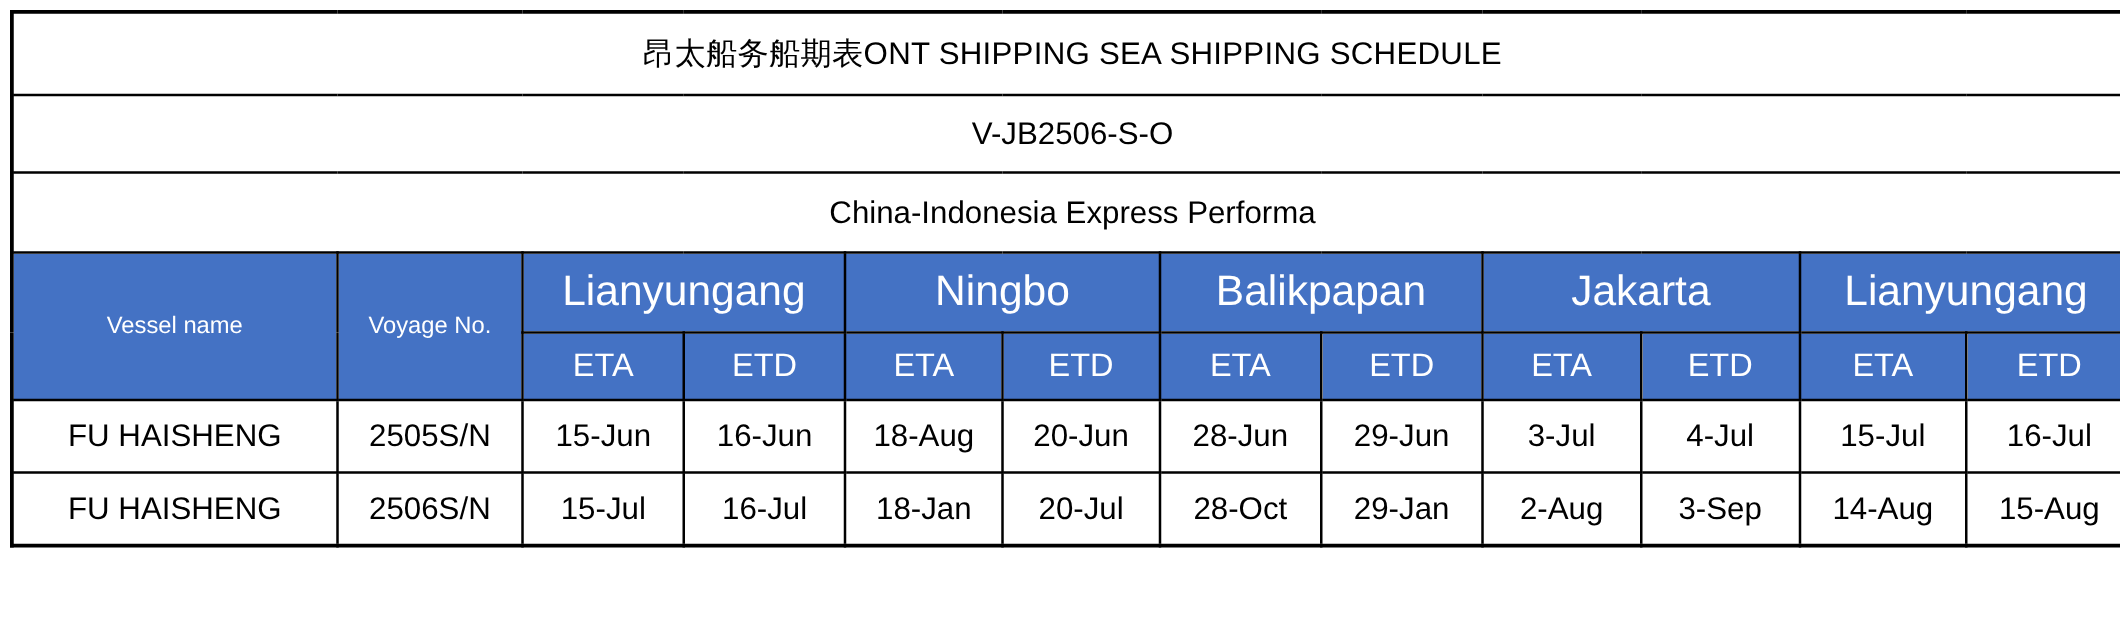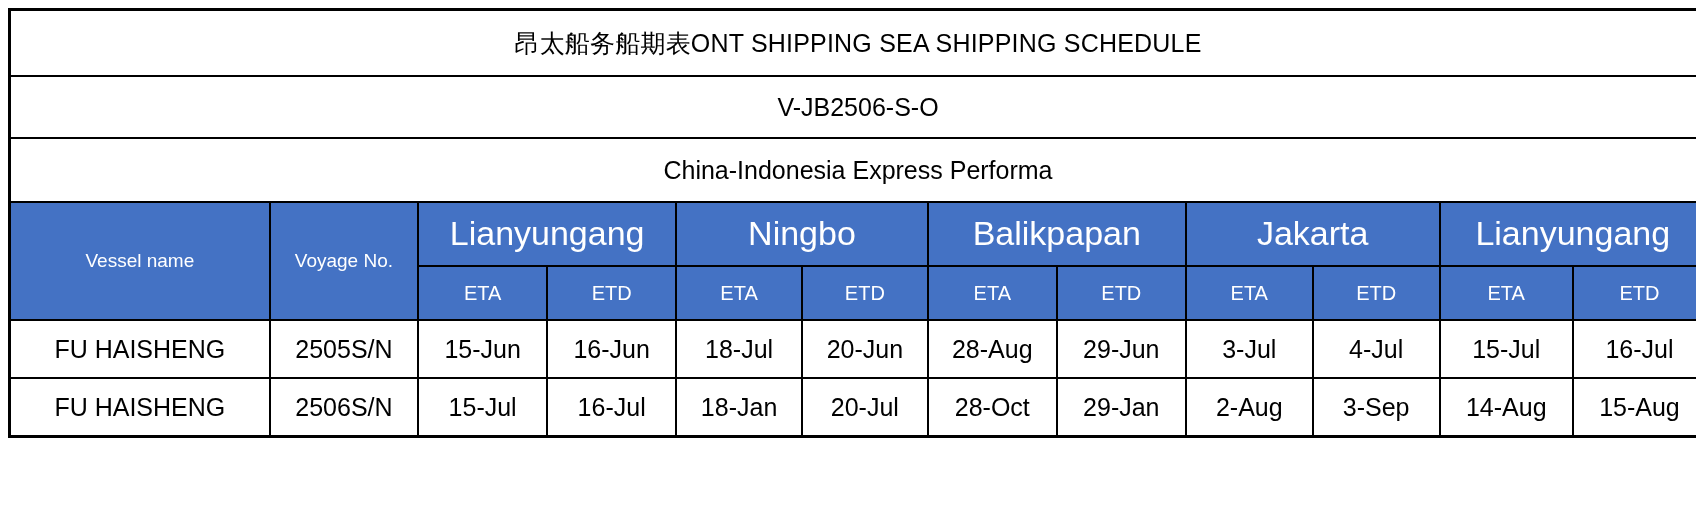--- a/index.html
+++ b/index.html
@@ -66,21 +66,21 @@
     background: #4472C4 !important;
     color: #ffffff !important;
     font-size: 26px;
     font-weight: normal;
   }
   .row-ports td { height: 62px; }
   .row-legs  td { height: 52px; }
 
   .hdr.port      { font-size: 34px; }
   .hdr.stub      { font-size: 19px; }
-  .hdr.leg       { font-size: 20px; }
+  .hdr.leg       { font-size: 26px; }
 
   
   .row-data td {
     height: 56px;
     font-size: 26px;
   }
   .cell-vessel  { font-size: 26px; }
   .cell-voyage  { font-size: 26px; }
   .cell-date    { font-size: 26px; }
 
@@ -144,23 +144,23 @@
         <td class="hdr leg">ETD</td>
         <td class="hdr leg">ETA</td>
         <td class="hdr leg">ETD</td>
       </tr>
 
       <tr class="row-data">
         <td class="cell-vessel">FU HAISHENG</td>
         <td class="cell-voyage">2505S/N</td>
         <td class="cell-date">15-Jun</td>
         <td class="cell-date">16-Jun</td>
-        <td class="cell-date">18-Jul</td>
+        <td class="cell-date">18-Aug</td>
         <td class="cell-date">20-Jun</td>
-        <td class="cell-date">28-Aug</td>
+        <td class="cell-date">28-Jun</td>
         <td class="cell-date">29-Jun</td>
         <td class="cell-date">3-Jul</td>
         <td class="cell-date">4-Jul</td>
         <td class="cell-date">15-Jul</td>
         <td class="cell-date">16-Jul</td>
       </tr>
 
       <tr class="row-data">
         <td class="cell-vessel">FU HAISHENG</td>
         <td class="cell-voyage">2506S/N</td>

